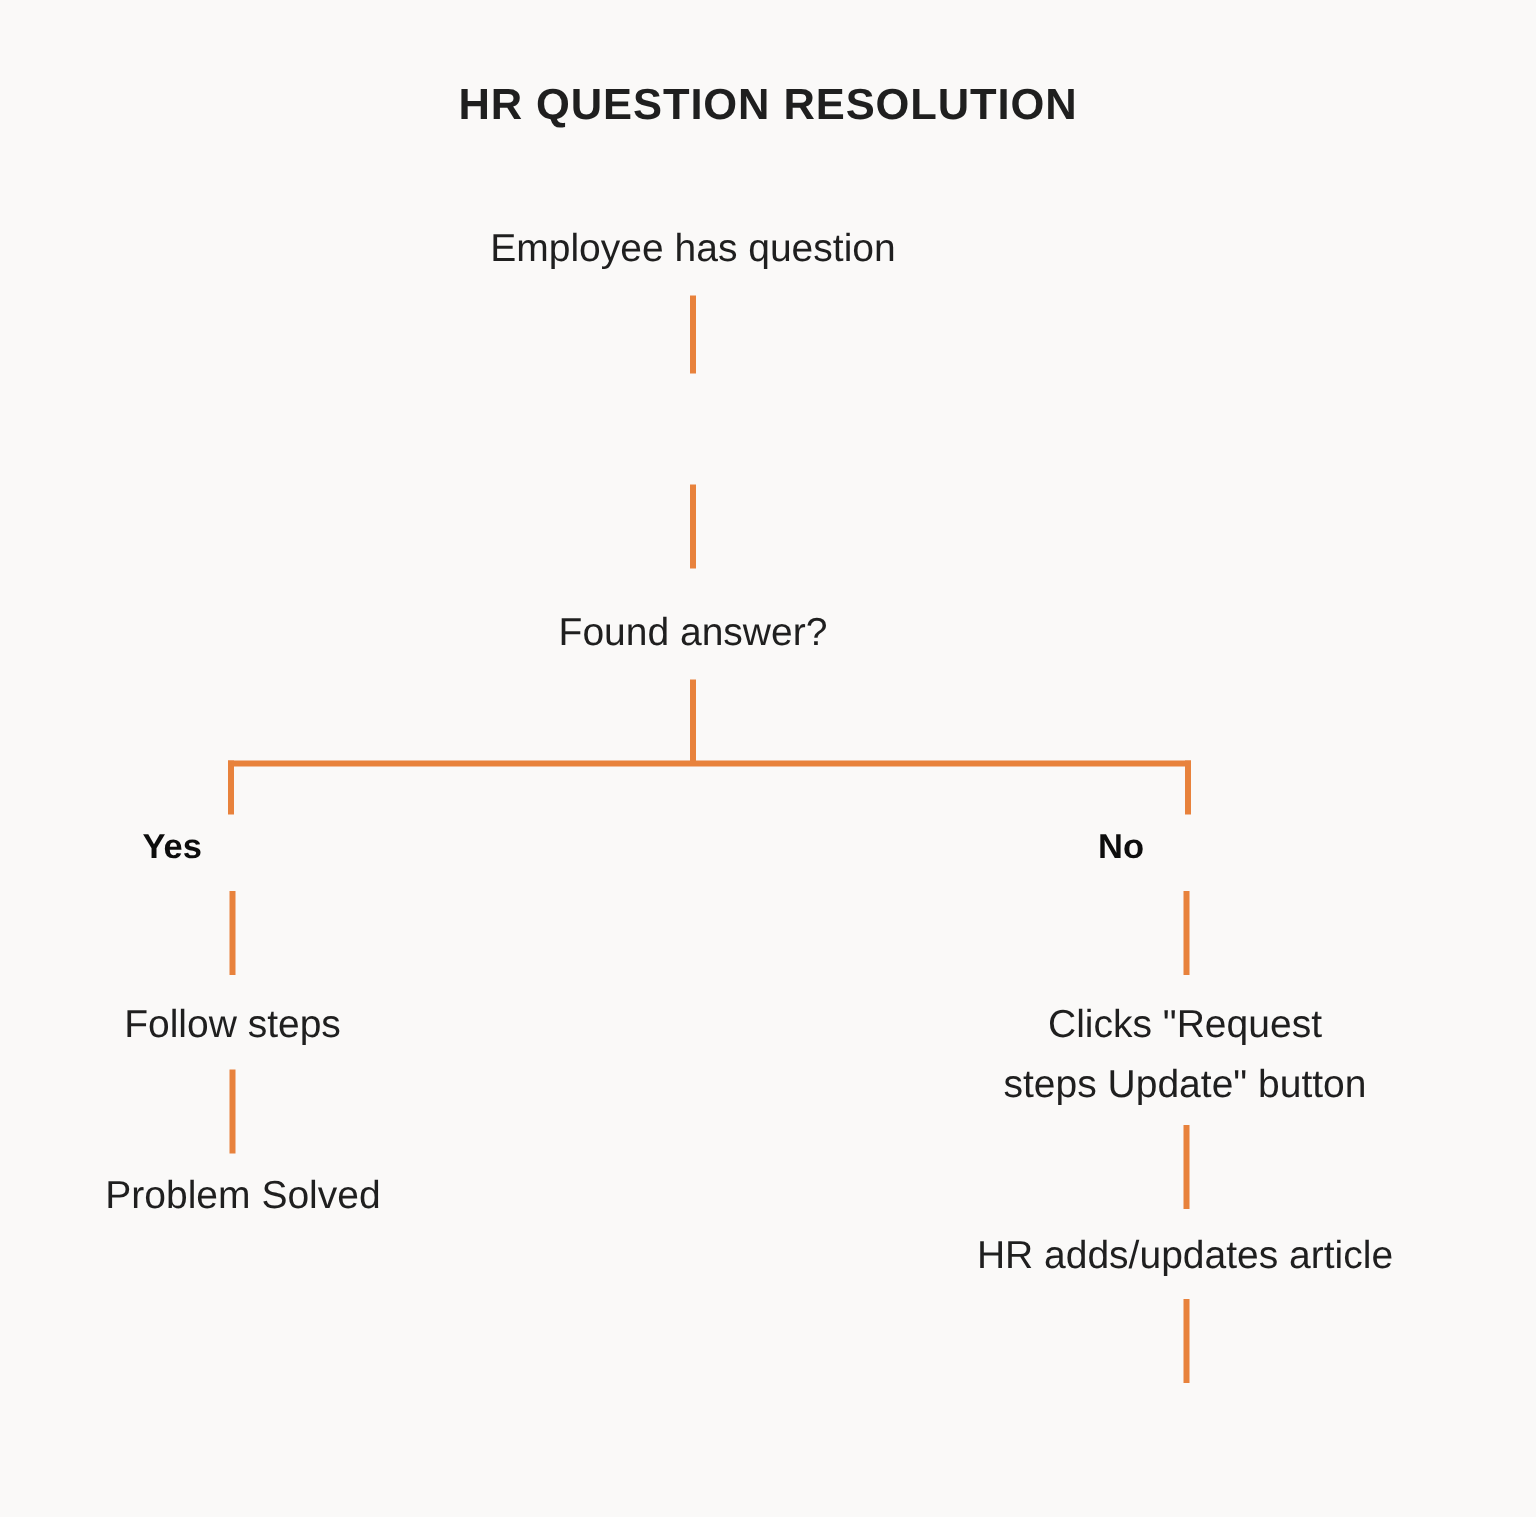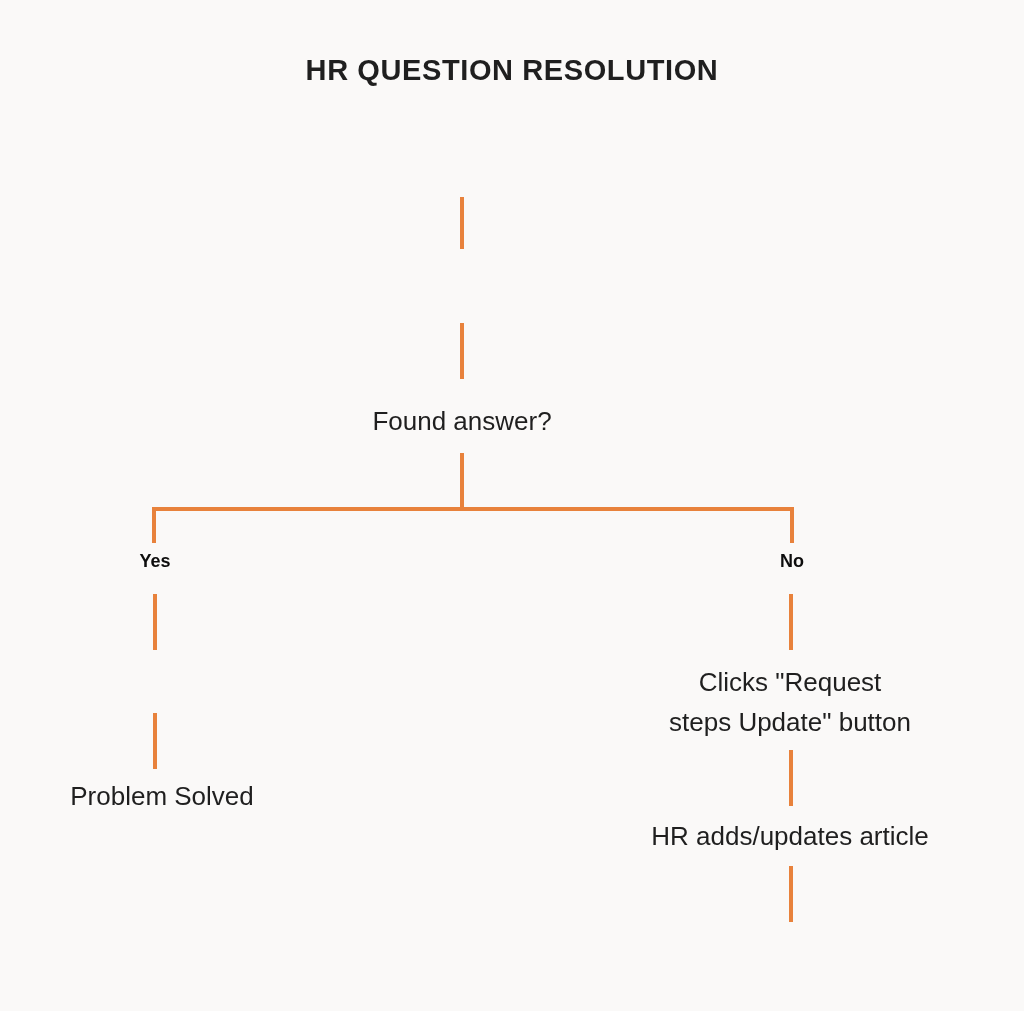--- a/index.html
+++ b/index.html
@@ -37,22 +37,22 @@
     text-align: center;
     font-size: 26px;
     font-weight: 400;
     color: #1f1f1f;
     line-height: 40px;
     white-space: pre-line;
   }
 
   .branch-label {
     position: absolute;
-    text-align: center;
-    font-size: 18px;
+    text-align: left;
+    font-size: 23px;
     font-weight: bold;
     color: #0d0d0d;
   }
 
   .conn {
     position: absolute;
     background: #e8823c;
   }
   .conn-v { width: 4px; }
   .conn-h { height: 4px; }
@@ -109,28 +109,30 @@
   <div class="conn conn-v" id="conn-split-left"></div>
   <div class="conn conn-v" id="conn-split-right"></div>
 
   <div class="conn conn-v" id="conn-yes-to-follow"></div>
   <div class="conn conn-v" id="conn-follow-to-solved"></div>
 
   <div class="conn conn-v" id="conn-no-to-clicks"></div>
   <div class="conn conn-v" id="conn-clicks-to-hr"></div>
   <div class="conn conn-v" id="conn-hr-to-next"></div>
 
+  <div class="node" id="node-employee-question">Employee has question</div>
 
 
   <div class="node" id="node-found-answer">Found answer?</div>
 
   <div class="branch-label" id="label-yes">Yes</div>
 
   <div class="branch-label" id="label-no">No</div>
 
+  <div class="node" id="node-follow-steps">Follow steps</div>
 
   <div class="node" id="node-problem-solved">Problem Solved</div>
 
   <div class="node" id="node-clicks-request">Clicks "Request
 steps Update" button</div>
 
   <div class="node" id="node-hr-updates">HR adds/updates article</div>
 
 
 </div>

